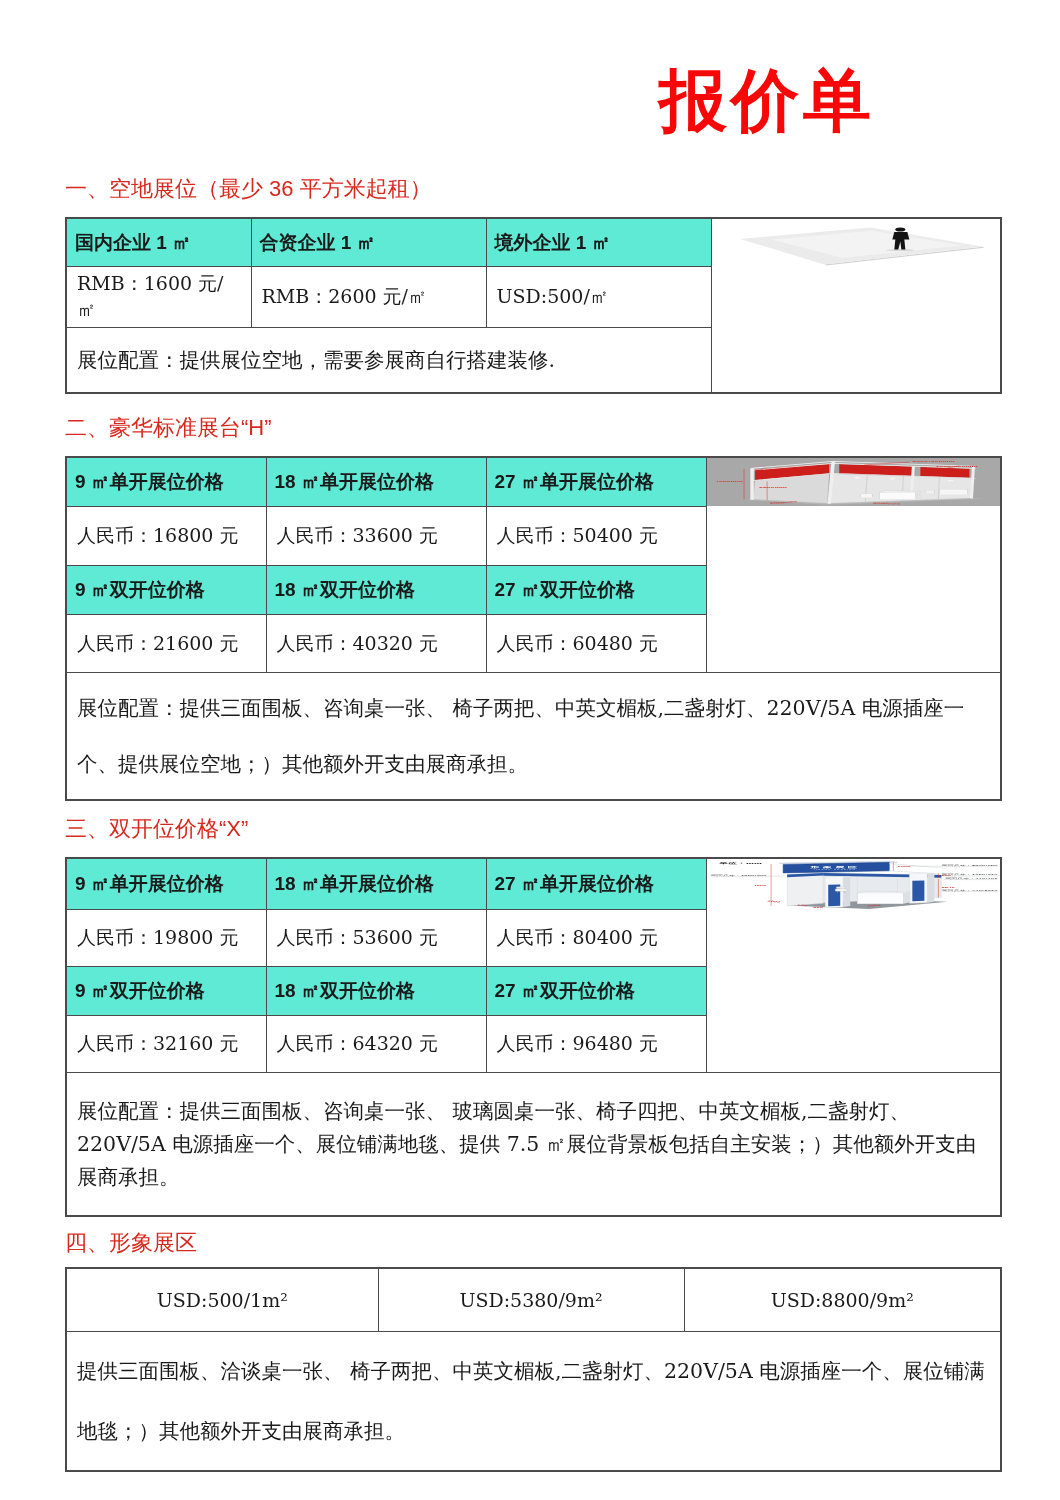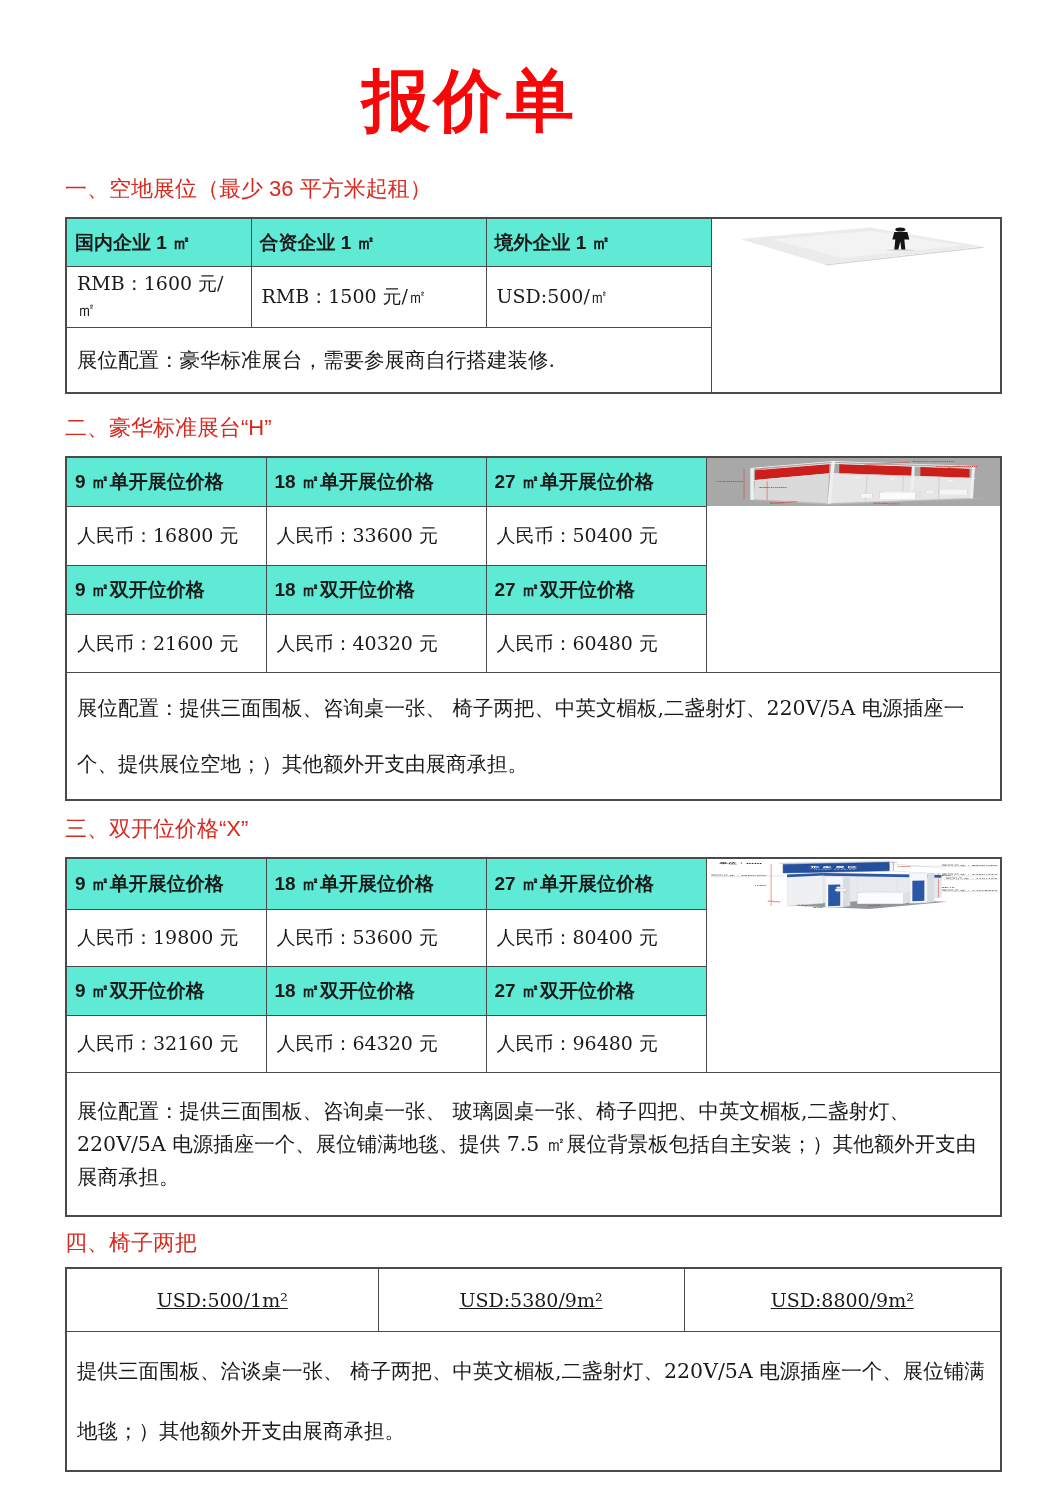--- a/index.html
+++ b/index.html
@@ -1,21 +1,21 @@
 <!DOCTYPE html>
 <html><head>
 <meta charset="utf-8">
 <style>
   html,body{margin:0;padding:0;}
   body{
     width:1060px;height:1500px;background:#ffffff;position:relative;
     font-family:"Liberation Sans", sans-serif;color:#1a1a1a;overflow:hidden;
   }
   .title{
-    width:810px;margin:58px 0 0 65px;text-align:center;
+    width:810px;margin:58px 0 0 65px;text-align:right;
     font-size:68px;font-weight:bold;color:#f70707;line-height:1.25;letter-spacing:4px;
   }
   h2.sec{
     margin:20px 0 14px 65px;font-size:22px;font-weight:normal;color:#d9281d;line-height:28px;
   }
   h2.first{margin-top:32px;}
   h2.tight{margin-top:14px;}
   h2.tighter{margin-top:12px;margin-bottom:10px;}
   table.tbl{
     margin-left:65px;border-collapse:collapse;table-layout:fixed;width:935px;
@@ -30,21 +30,21 @@
   }
   td.note{
     font-family:"DejaVu Serif", serif;font-size:20.5px;padding:4px 10px;vertical-align:middle;
   }
   td.imgcell{padding:0;vertical-align:top;background:#fff;}
   td.center{text-align:center;}
   .h47 td{height:47px;}
   .h48 td{height:48px;}
   .h49 td{height:49px;}
   .h50 td{height:50px;}
-  .h54 td{height:54px;text-decoration:underline;}
+  .h54 td{height:54px;}
   .h56 td{height:56px;}
   td.note2{height:118px;line-height:56px;}
   td.note3{height:134px;line-height:33px;}
   td.note4{height:130px;line-height:60px;}
   svg.cellimg{display:block;width:100%;height:100%;}
   .svgdim{font-family:"Liberation Sans",sans-serif;font-size:7px;fill:#d8332c;font-weight:bold;}
   .svgdim-sm{font-family:"Liberation Sans",sans-serif;font-size:6px;fill:#d8332c;font-weight:bold;}
   .svglabel{font-family:"Liberation Sans",sans-serif;font-size:6px;fill:#333333;}
   .svgunit{font-family:"Liberation Sans",sans-serif;font-size:9px;font-weight:bold;fill:#111111;}
   .signtext{font-family:"Liberation Sans",sans-serif;font-size:9.5px;font-weight:bold;fill:#ffffff;letter-spacing:3px;}
@@ -79,25 +79,25 @@
           <g>
             <ellipse cx="188" cy="100" rx="14" ry="3" fill="#000000" opacity="0.12"></ellipse>
             <ellipse cx="188" cy="34" rx="5" ry="6.5" fill="#141414"></ellipse>
             <path d="M182,42 L195,42 L197,66 L192,66 L193,98 L189,98 L188,72 L186,98 L182,98 L183,66 L180,66 Z" fill="#141414"></path>
           </g>
         </svg>
       </td>
     </tr>
     <tr class="h48">
       <td class="price">RMB：1600 元/㎡</td>
-      <td class="price">RMB：1500 元/㎡</td>
+      <td class="price">RMB：2600 元/㎡</td>
       <td class="price">USD:500/㎡</td>
     </tr>
     <tr class="h56">
-      <td class="note" colspan="3">展位配置：豪华标准展台，需要参展商自行搭建装修.</td>
+      <td class="note" colspan="3">展位配置：提供展位空地，需要参展商自行搭建装修.</td>
     </tr>
     </tbody>
   </table>
 
   <h2 class="sec">二、豪华标准展台“H”</h2>
   <table class="tbl">
     <colgroup>
         <col style="width:200px">
         <col style="width:220px">
         <col style="width:220px">
@@ -272,21 +272,21 @@
       <td class="price">人民币：32160 元</td>
       <td class="price">人民币：64320 元</td>
       <td class="price">人民币：96480 元</td>
     </tr>
     <tr>
       <td class="note note3" colspan="4">展位配置：提供三面围板、咨询桌一张、 玻璃圆桌一张、椅子四把、中英文楣板,二盏射灯、220V/5A 电源插座一个、展位铺满地毯、提供 7.5 ㎡展位背景板包括自主安装；）其他额外开支由展商承担。</td>
     </tr>
     </tbody>
   </table>
 
-  <h2 class="sec tighter">四、椅子两把</h2>
+  <h2 class="sec tighter">四、形象展区</h2>
   <table class="tbl">
     <colgroup>
         <col style="width:312px">
         <col style="width:306px">
         <col style="width:317px">
       </colgroup>
     <tbody>
     <tr class="h54">
       <td class="price center">USD:500/1m²</td>
       <td class="price center">USD:5380/9m²</td>

